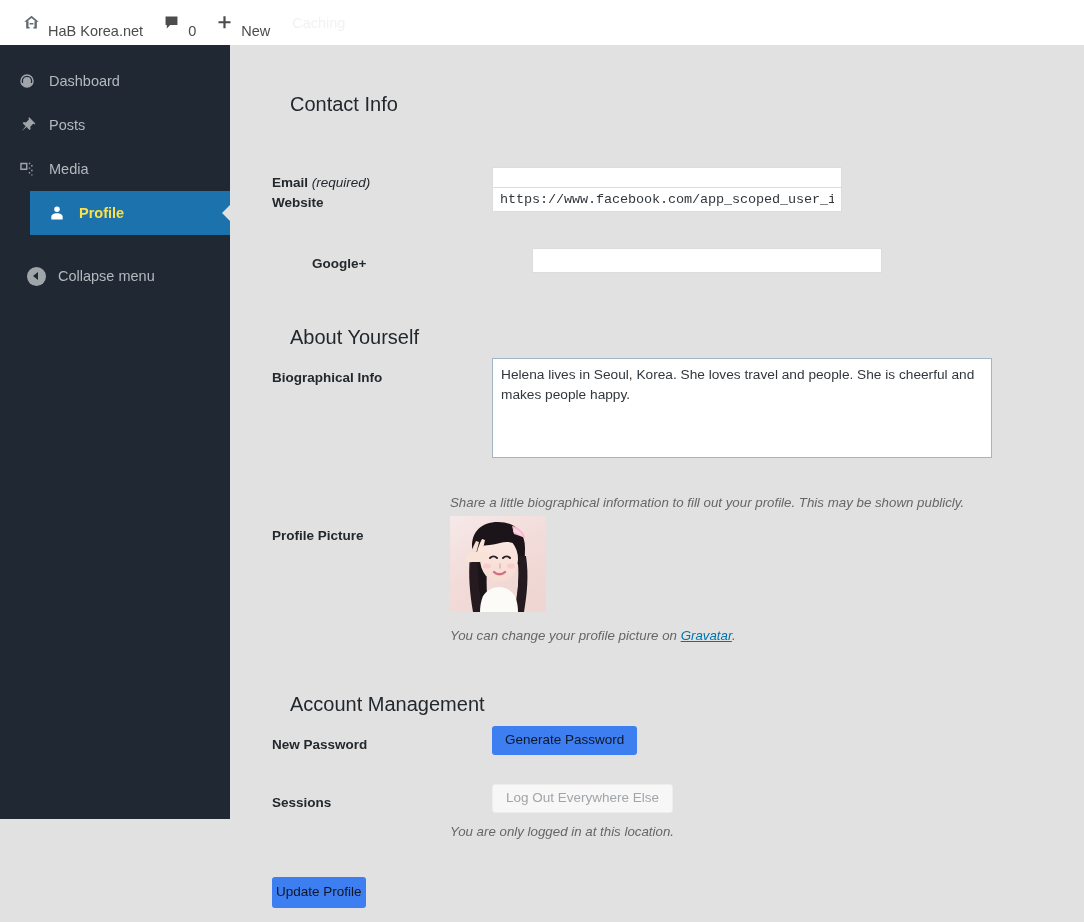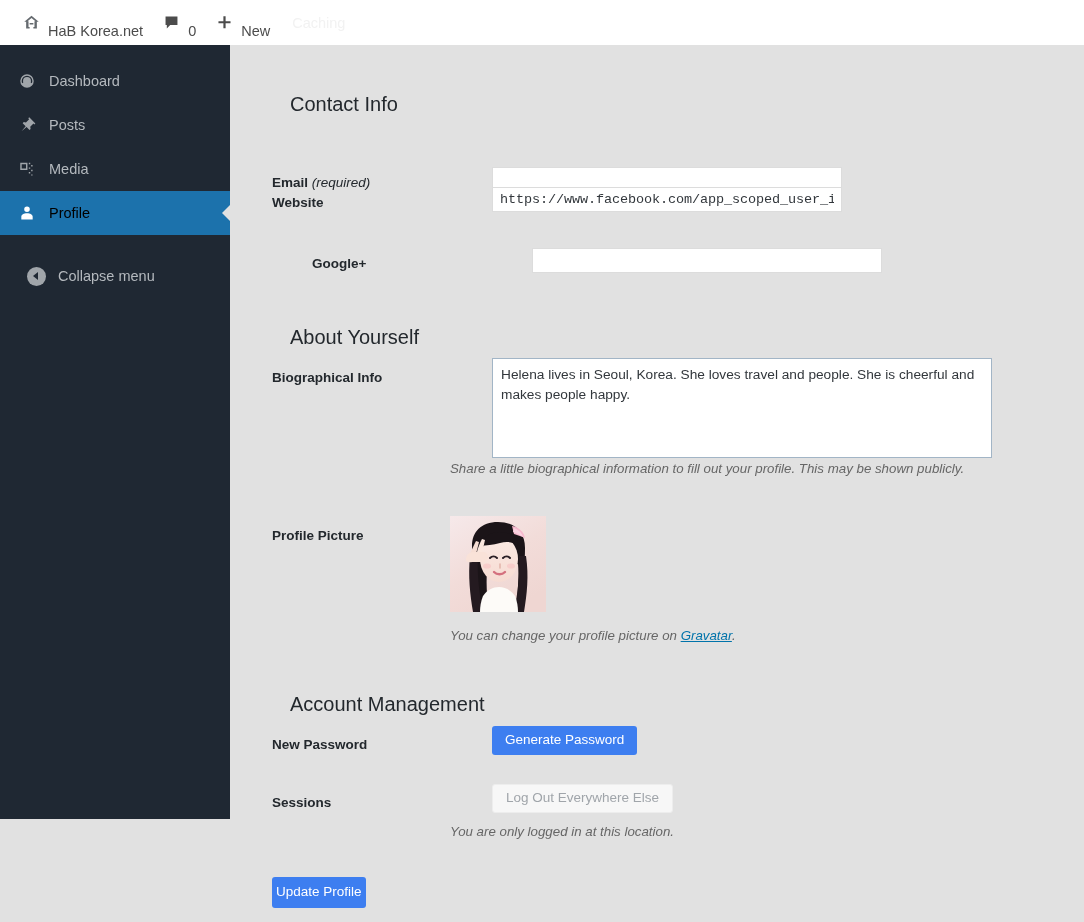--- a/index.html
+++ b/index.html
@@ -64,22 +64,23 @@
   .menu-item .mi-icon {
     width: 22px;
     display: inline-flex;
     align-items: center;
     justify-content: center;
     margin-right: 11px;
     color: #a0a5aa;
   }
   .menu-item.current {
     background: #1c72ac;
-    color: #000000;
-    font-weight: 400;
+    color: #fde047;
+    font-weight: 700;
+    margin-left: 30px;
   }
   .menu-item.current .mi-icon { color: #ffffff; }
   .menu-item.current .arrow {
     position: absolute;
     right: -1px;
     top: 50%;
     transform: translateY(-50%);
     width: 0; height: 0;
     border-top: 9px solid transparent;
     border-bottom: 9px solid transparent;
@@ -195,21 +196,21 @@
     height: 96px;
     overflow: hidden;
     background: #f3e2e2;
   }
   .avatar svg { display: block; }
 
   
   .btn-primary {
     display: inline-block;
     background: #3d7ef0;
-    color: #ffffff;
+    color: #0f172a;
     border: none;
     font-family: "Liberation Sans", sans-serif;
     font-size: 13.5px;
     padding: 7px 13px 8px;
     border-radius: 3px;
     cursor: pointer;
     line-height: 1;
   }
   .btn-disabled {
     display: inline-block;
@@ -338,21 +339,21 @@
 
   <h2 class="section" style="top:263px;">About Yourself</h2>
 
   <div class="form-row" style="top:325px; width:810px; height:120px;">
     <div class="form-label">Biographical Info</div>
     <div class="field" style="top:-12px;">
       <textarea class="bio" style="">Helena lives in Seoul, Korea. She loves travel and people. She is cheerful and makes people happy.</textarea>
     </div>
   </div>
 
-  <div class="desc" style="top:416px;">Share a little biographical information to fill out your profile. This may be shown publicly.</div>
+  <div class="desc" style="top:450px;">Share a little biographical information to fill out your profile. This may be shown publicly.</div>
 
   <div class="form-row" style="top:483px; width:810px; height:100px;">
     <div class="form-label">Profile Picture</div>
   </div>
 
   <div class="avatar" style="top:471px;">
     <svg width="96" height="96" viewBox="0 0 96 96">
       <defs>
         <linearGradient id="bgG" x1="0" y1="0" x2="0.6" y2="1">
           <stop offset="0%" stop-color="#f6e9ea"></stop>

